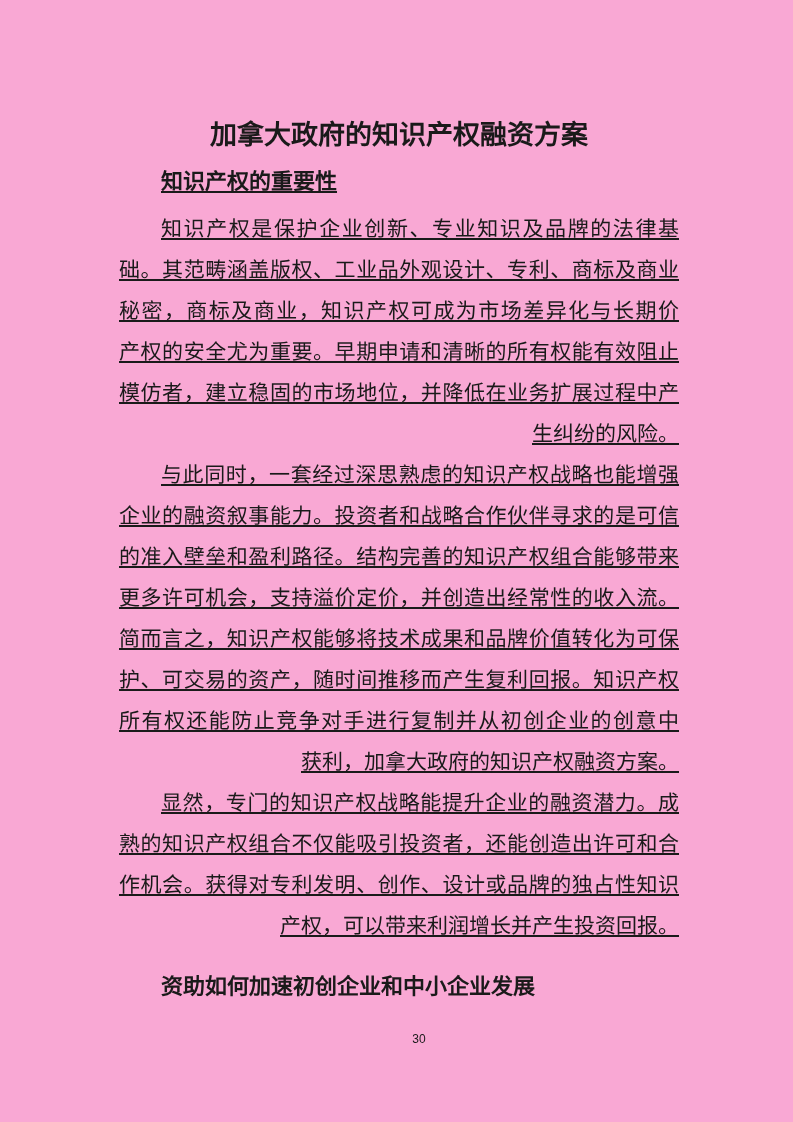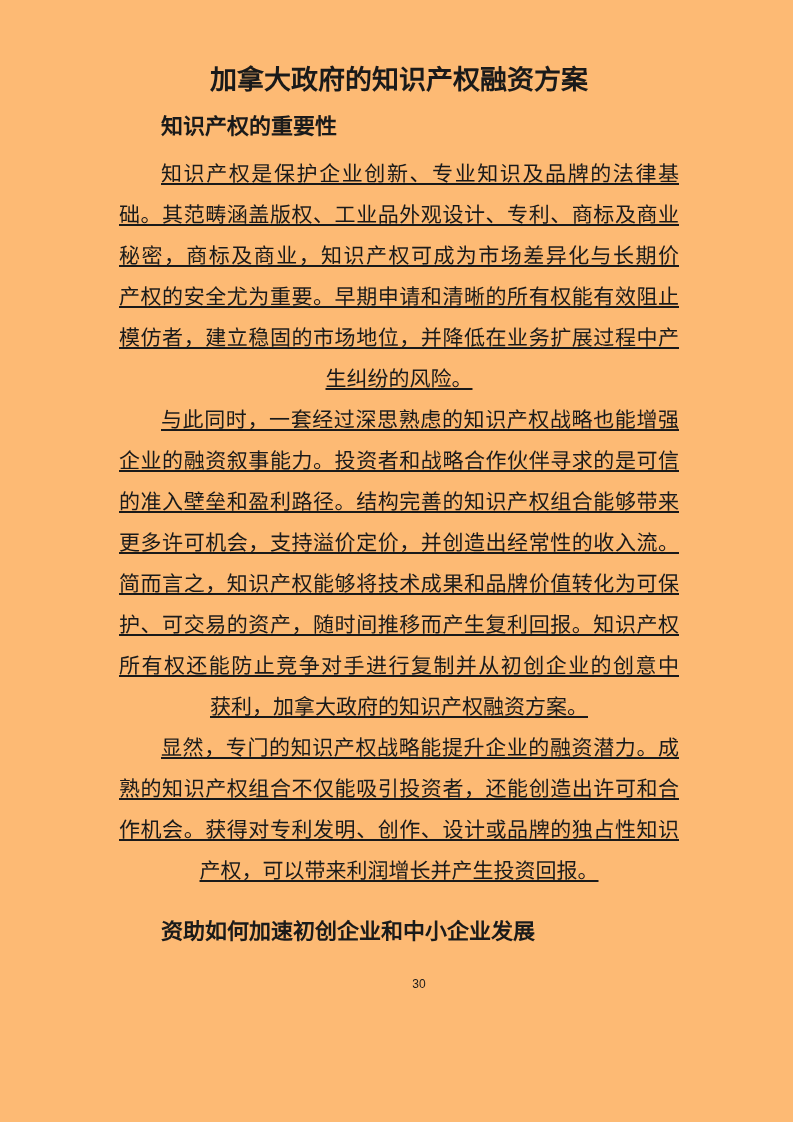--- a/index.html
+++ b/index.html
@@ -1,52 +1,52 @@
 <!DOCTYPE html>
 <html lang="zh-CN"><head>
 <meta charset="utf-8">
 <style>
   html, body { margin: 0; padding: 0; background: #ffffff; }
   .page {
     position: relative;
     width: 793px;
     height: 1122px;
     margin: 0 auto;
-    background: #fdba74;
+    background: #f9a8d4;
     color: #1a1a1a;
     box-sizing: border-box;
-    padding: 63px 114px 0 119px;
+    padding: 118px 114px 0 119px;
     font-family: "Liberation Serif", serif;
     overflow: hidden;
   }
   .doc-title {
     text-align: center;
     font-family: "Liberation Sans", sans-serif;
     font-weight: bold;
     font-size: 27px;
     line-height: 34px;
     white-space: nowrap;
   }
   .heading {
     font-weight: bold;
     font-size: 22px;
     line-height: 32px;
     padding-left: 42px;
     white-space: nowrap;
   }
-  .heading-1 { margin-top: 14px; }
+  .heading-1 { margin-top: 14px; text-decoration: underline; }
   .heading-2 { margin-top: 24px; }
   .doc-body { margin-top: 11px; text-decoration: underline; }
   .para { margin: 0; padding: 0; }
   .tl {
     font-size: 21px;
     line-height: 41px;
     height: 41px;
     overflow: hidden;
-    text-align: center;
+    text-align: right;
   }
   .tl.just {
     text-align: justify;
     text-align-last: justify;
     text-justify: inter-character;
   }
   .tl.first { text-indent: 42px; }
   .page-number {
     margin-top: 28px;
     text-align: center;

